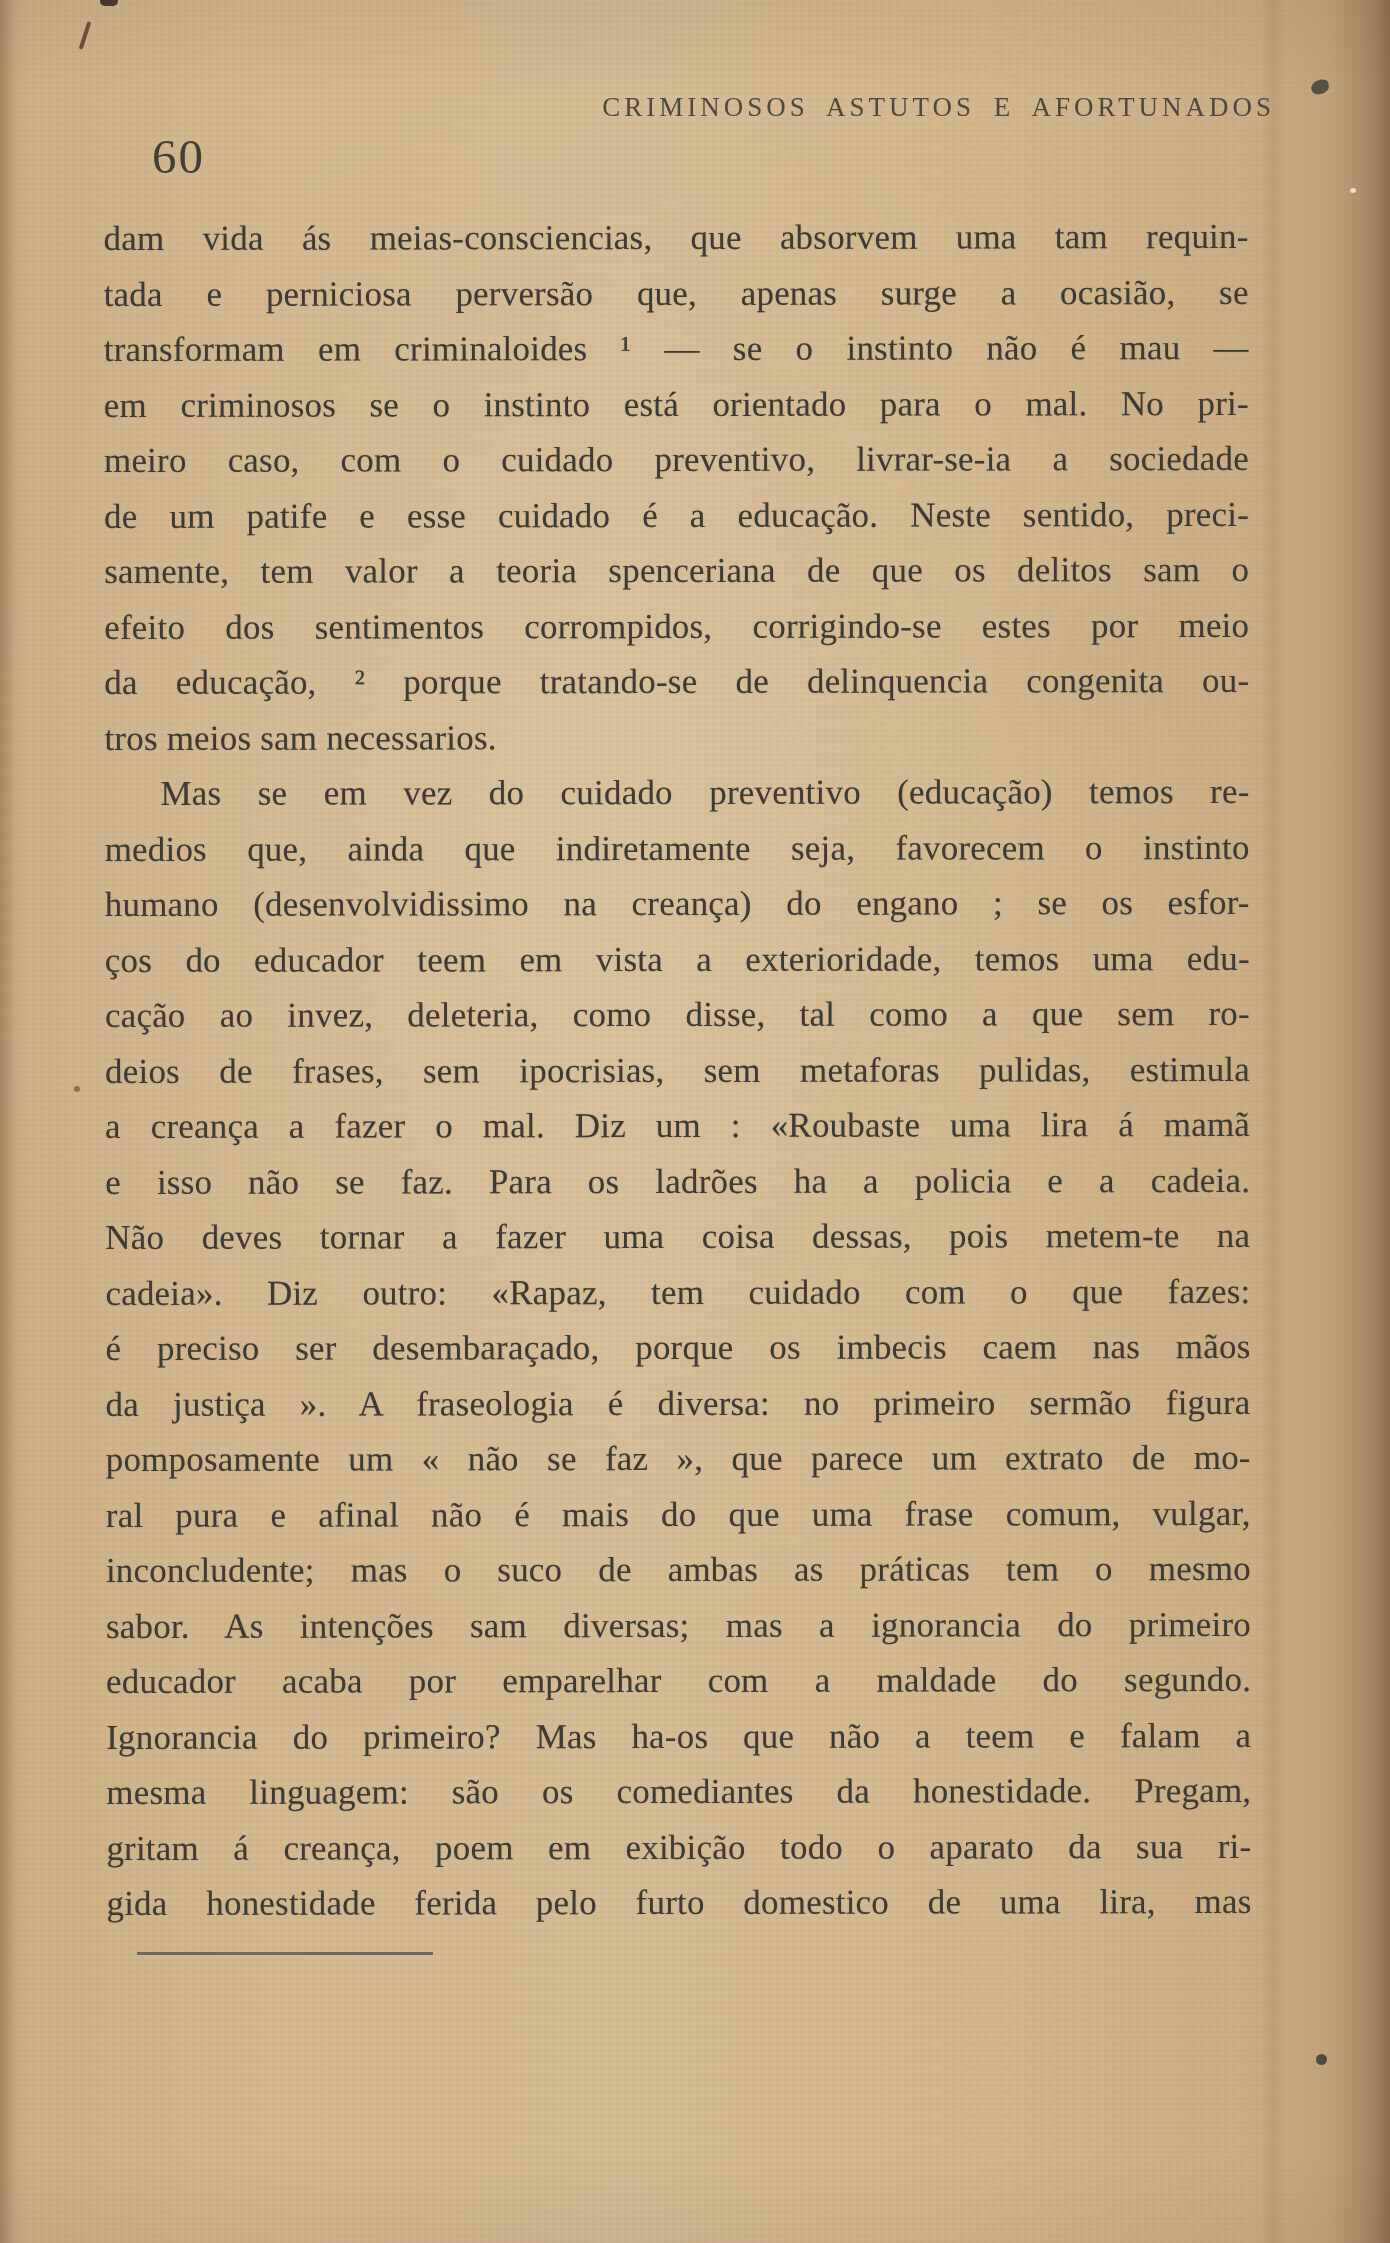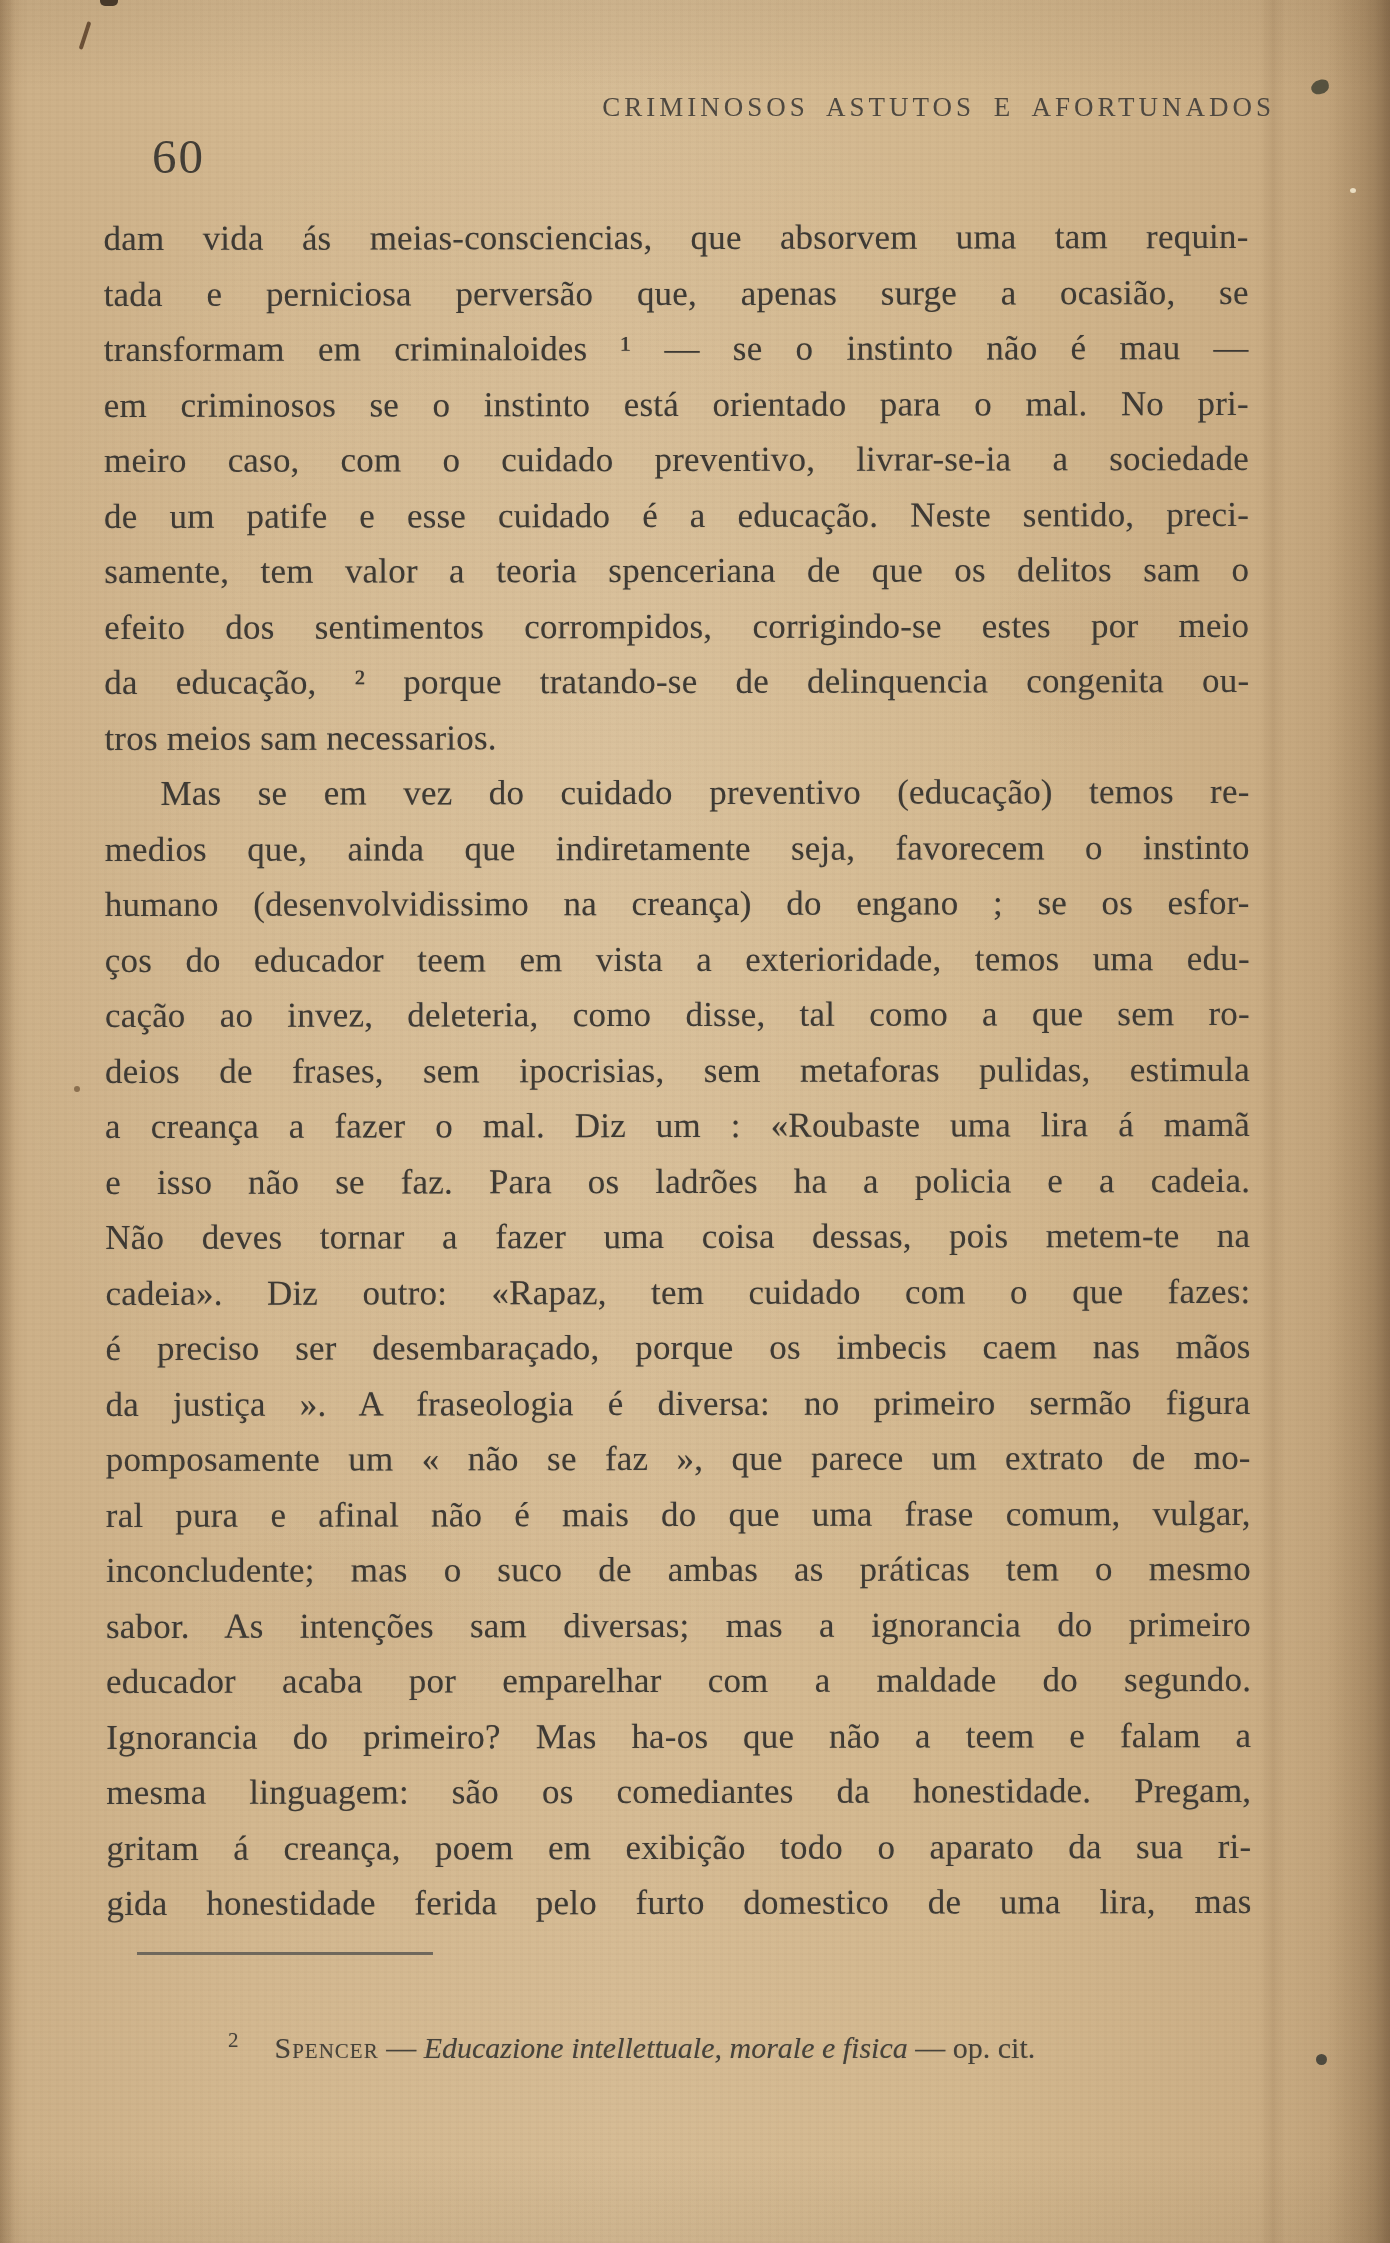--- a/index.html
+++ b/index.html
@@ -135,21 +135,20 @@
       <div class="line">sabor. As intenções sam diversas; mas a ignorancia do primeiro</div>
       <div class="line">educador acaba por emparelhar com a maldade do segundo.</div>
       <div class="line">Ignorancia do primeiro? Mas ha-os que não a teem e falam a</div>
       <div class="line">mesma linguagem: são os comediantes da honestidade. Pregam,</div>
       <div class="line">gritam á creança, poem em exibição todo o aparato da sua ri-</div>
       <div class="line">gida honestidade ferida pelo furto domestico de uma lira, mas</div>
     </div>
 
   <div class="footnote-rule"></div>
   <div class="footnotes">
-      <div class="footnote"><span class="fn-num">2</span><span class="fn-sc">Spencer</span><span class="fn-n"> — </span><span class="fn-i">Educazione intellettuale, morale e fisica</span><span class="fn-n"> — op. cit.</span></div>
     </div>
 
   <div class="mark slash-mark"></div>
   <div class="mark top-edge-speck"></div>
   <div class="mark right-speck"></div>
   <div class="mark footnote-dot"></div>
   <div class="mark left-margin-dot"></div>
   <div class="mark light-speck"></div>
 
 </div>

